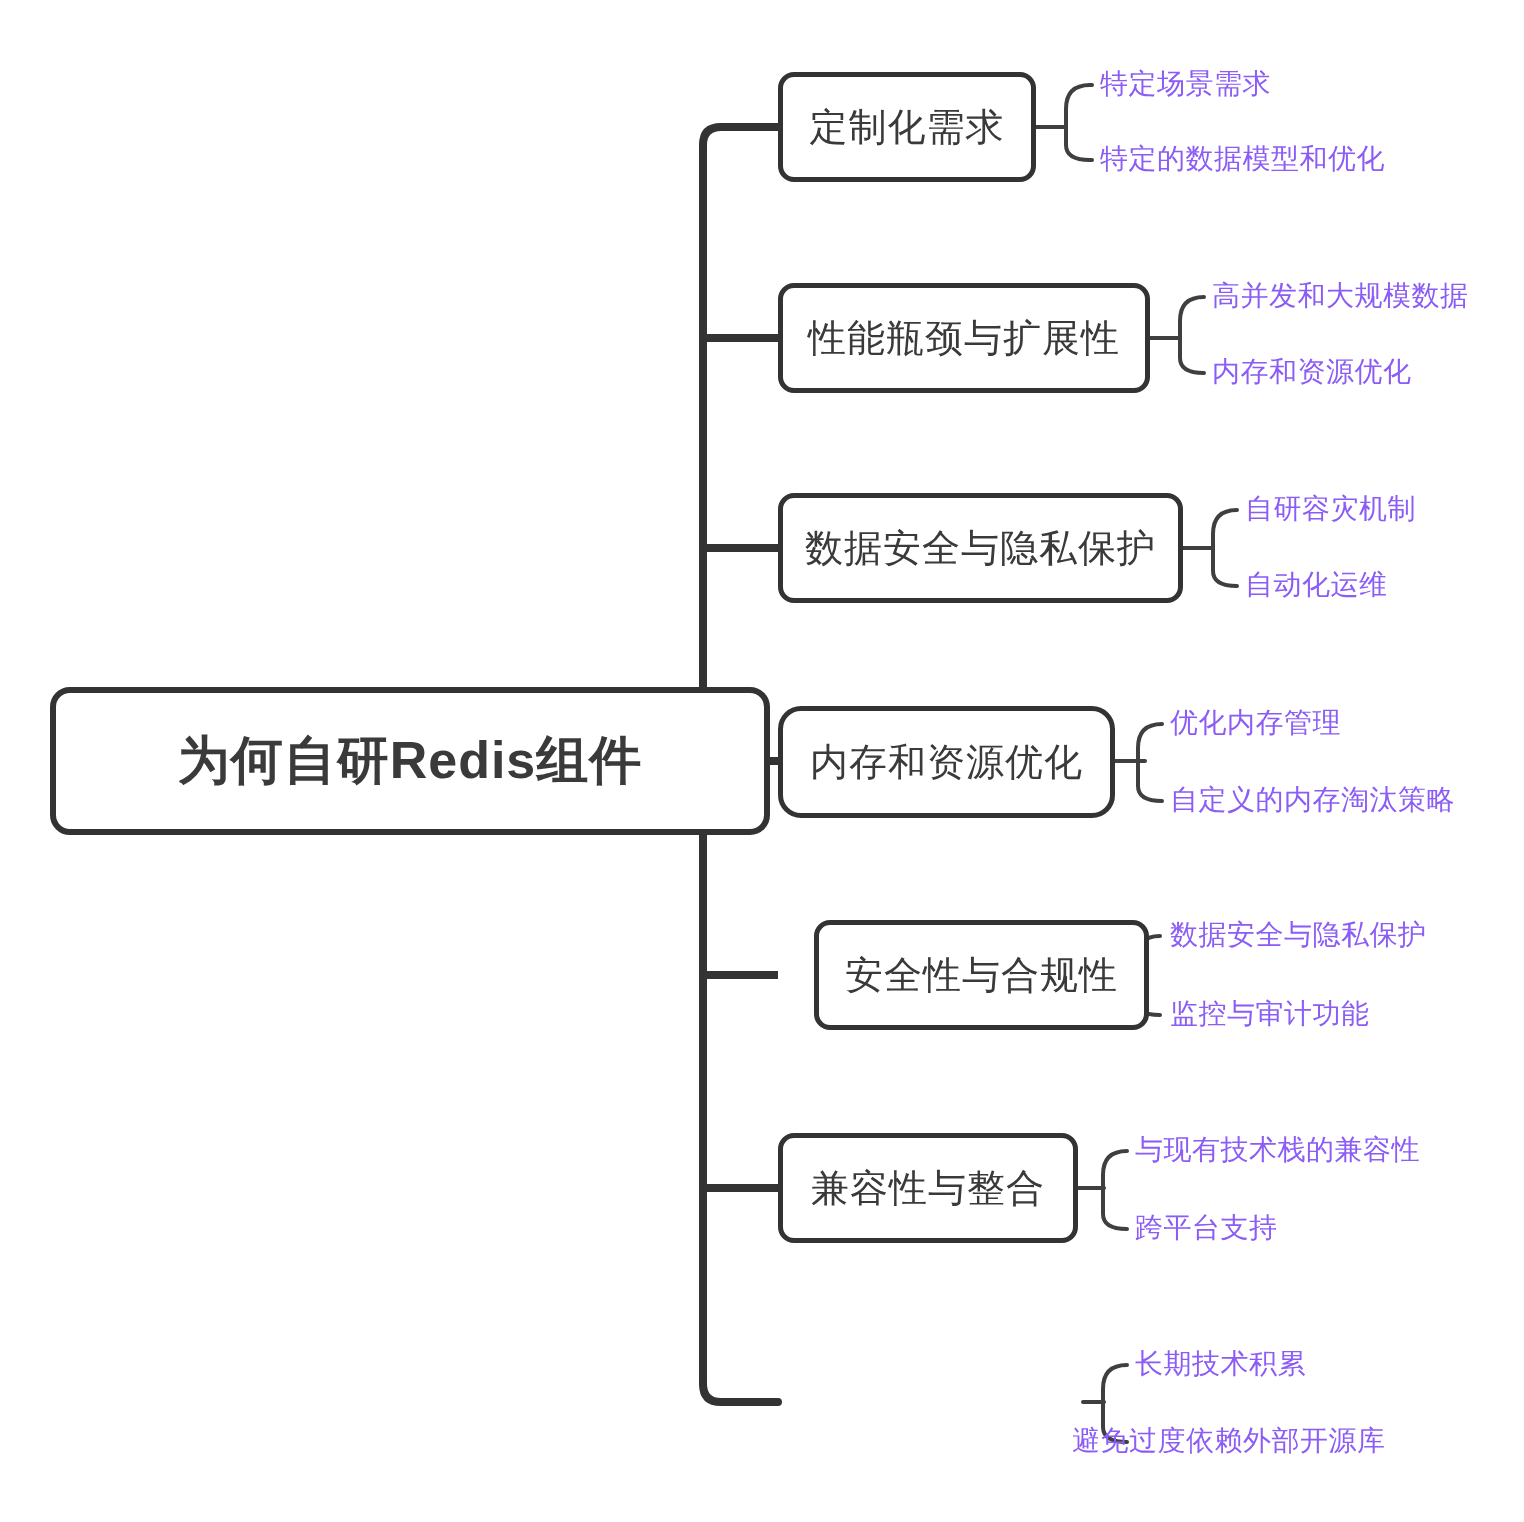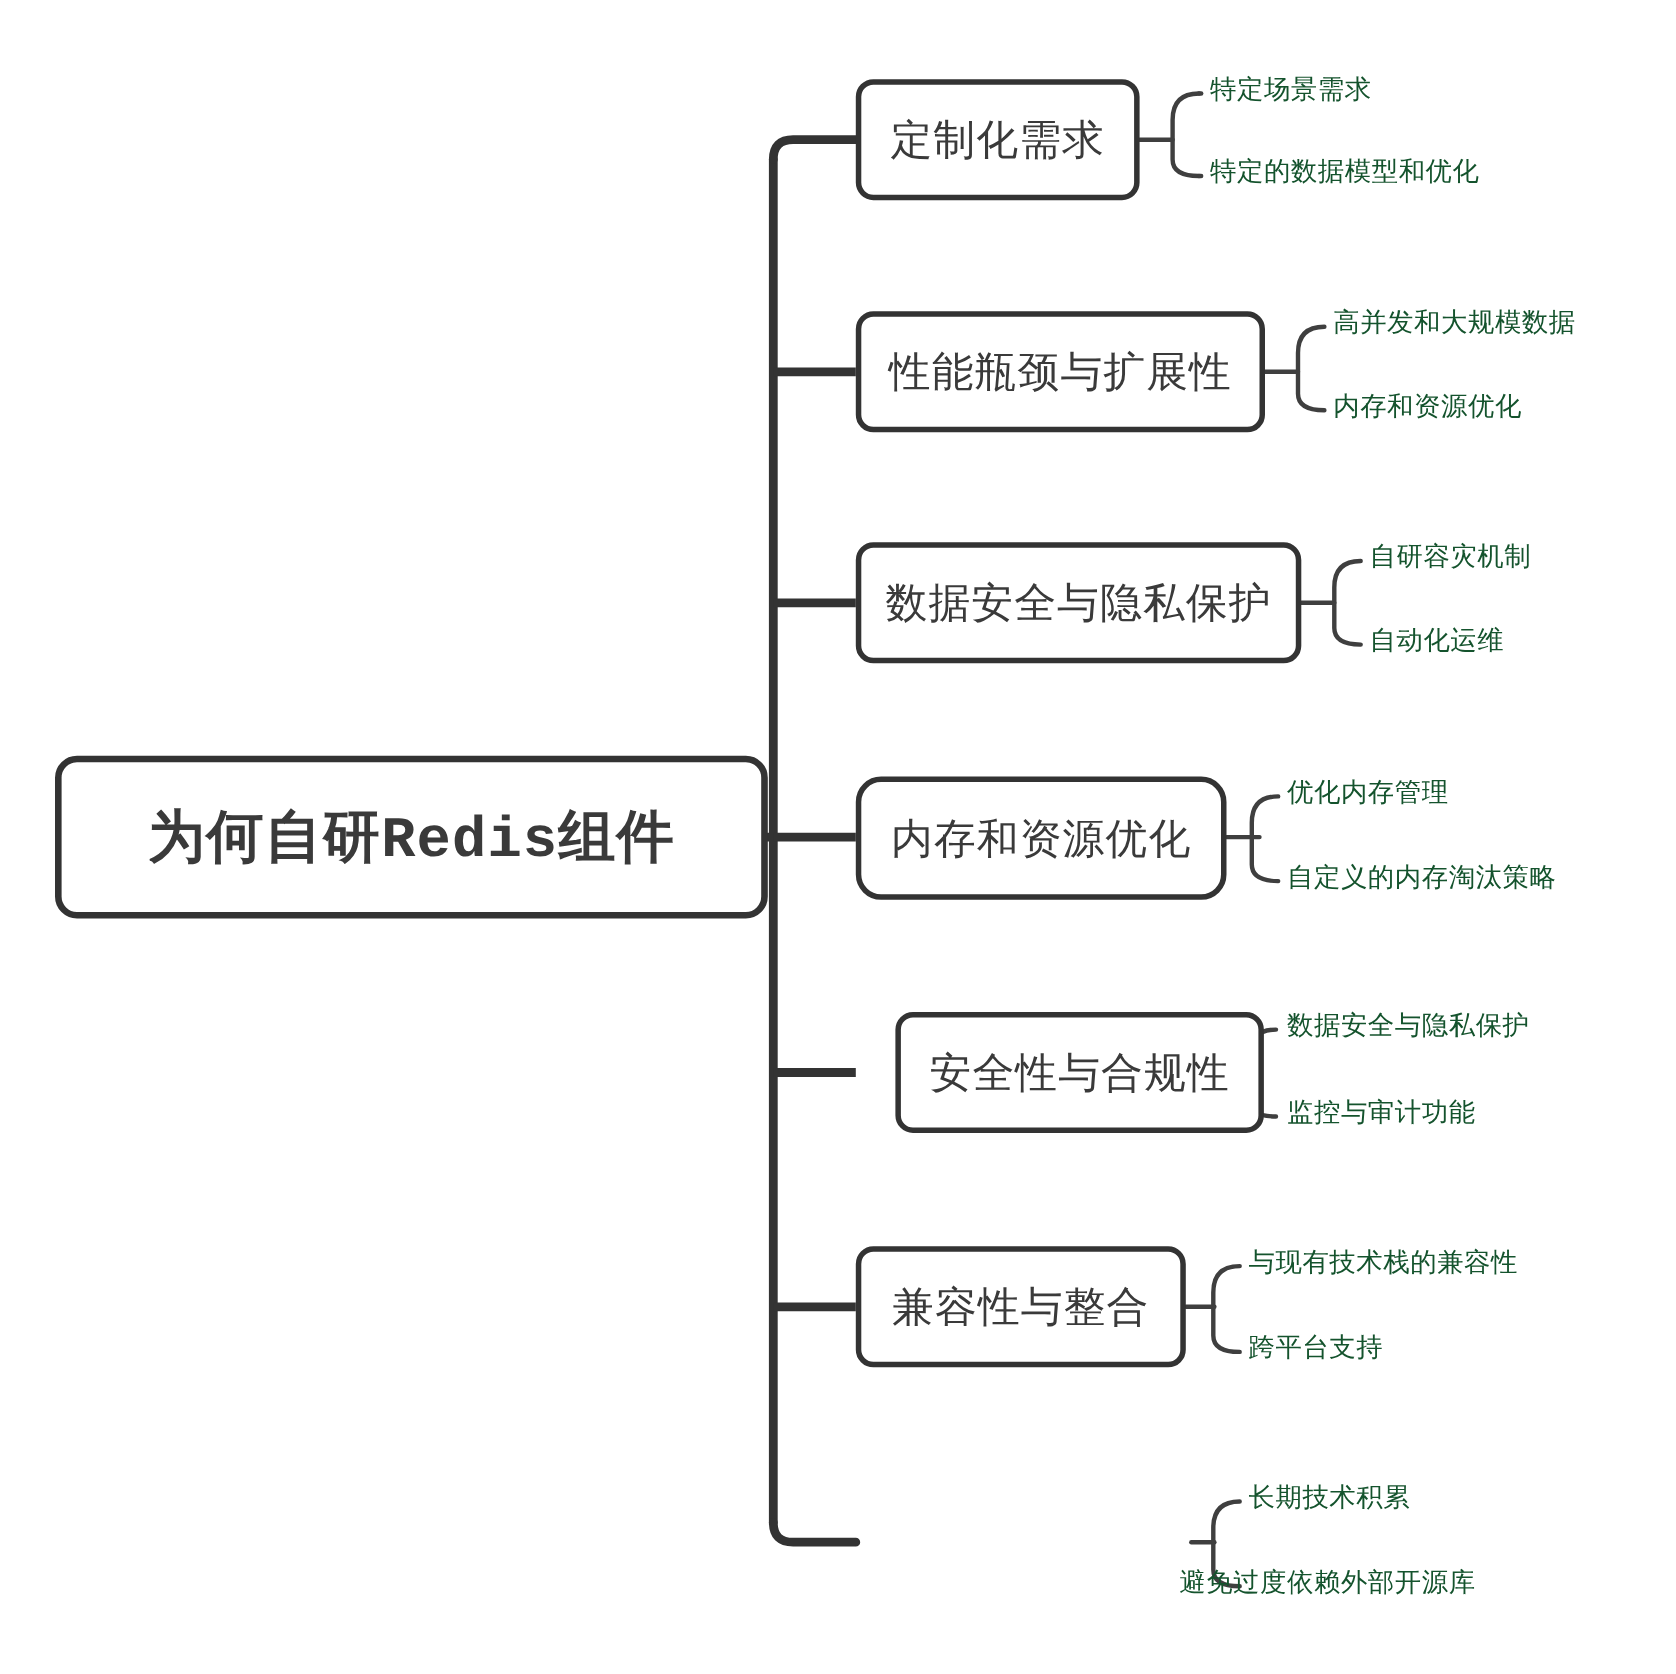--- a/index.html
+++ b/index.html
@@ -29,44 +29,43 @@
     position: absolute;
     box-sizing: border-box;
     background: #ffffff;
     border: 5px solid #333333;
     border-radius: 16px;
     display: flex;
     align-items: center;
     justify-content: center;
     color: #3a3a3a;
     z-index: 3;
-    font-family: Liberation Mono, monospace;
   }
   #root-node {
     left: 50px;
     top: 687px;
-    width: 648px;
+    width: 720px;
     height: 148px;
     border-width: 6px;
     border-radius: 20px;
     font-size: 52px;
     font-weight: bold;
     letter-spacing: 1px;
     align-items: center;
   }
   .branch-node {
     font-size: 38px;
     font-weight: 400;
     letter-spacing: 1px;
     padding: 0 22px;
   }
   .leaf-label {
     position: absolute;
-    color: #14532d;
-    font-size: 24px;
+    color: #8b5cf6;
+    font-size: 28px;
     font-weight: 400;
     letter-spacing: 0.5px;
     white-space: nowrap;
     line-height: 1;
     z-index: 3;
   }
 </style>
 </head>
 <body>
 

